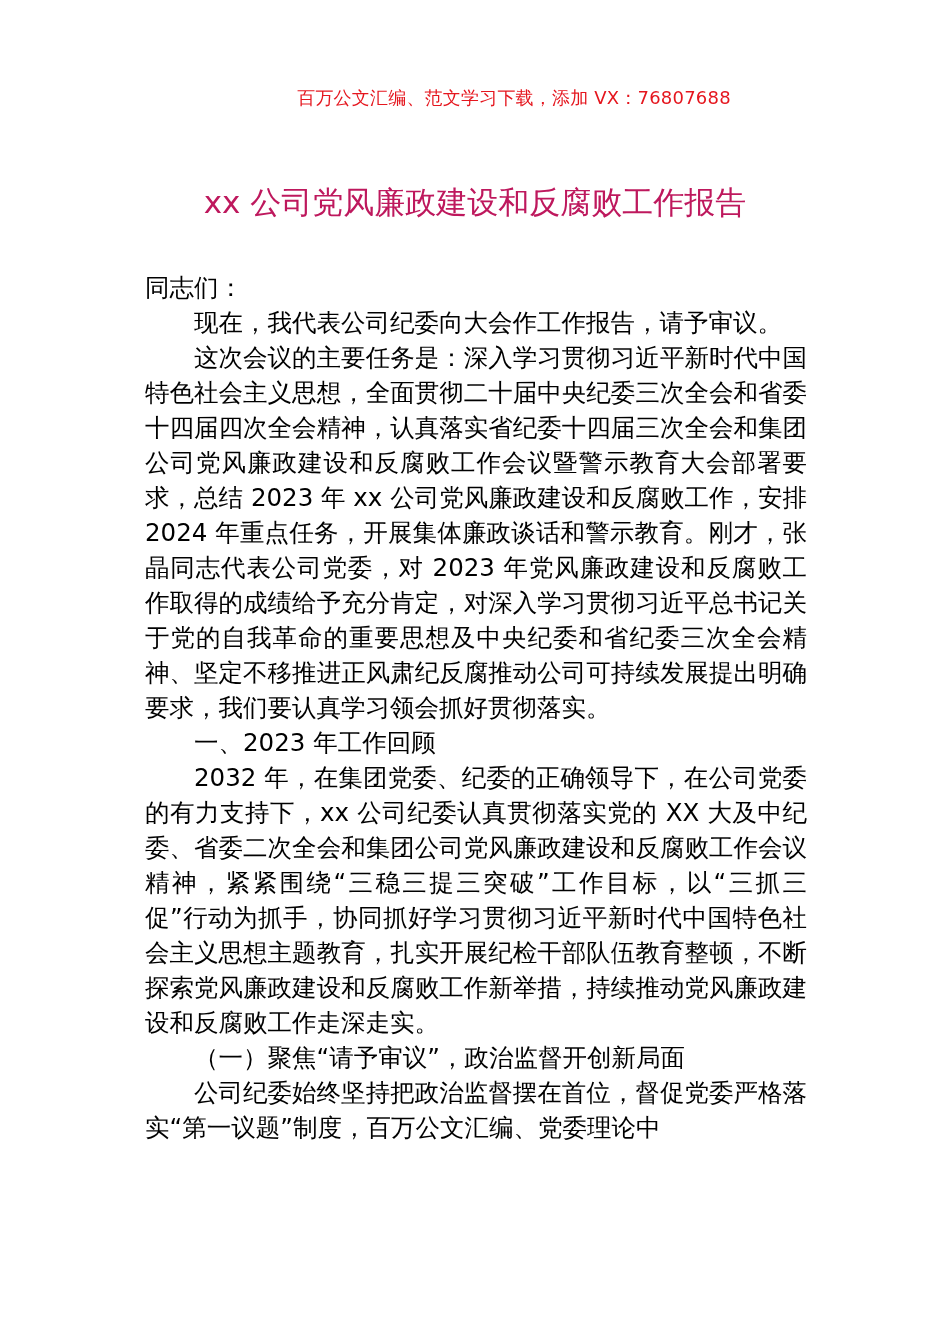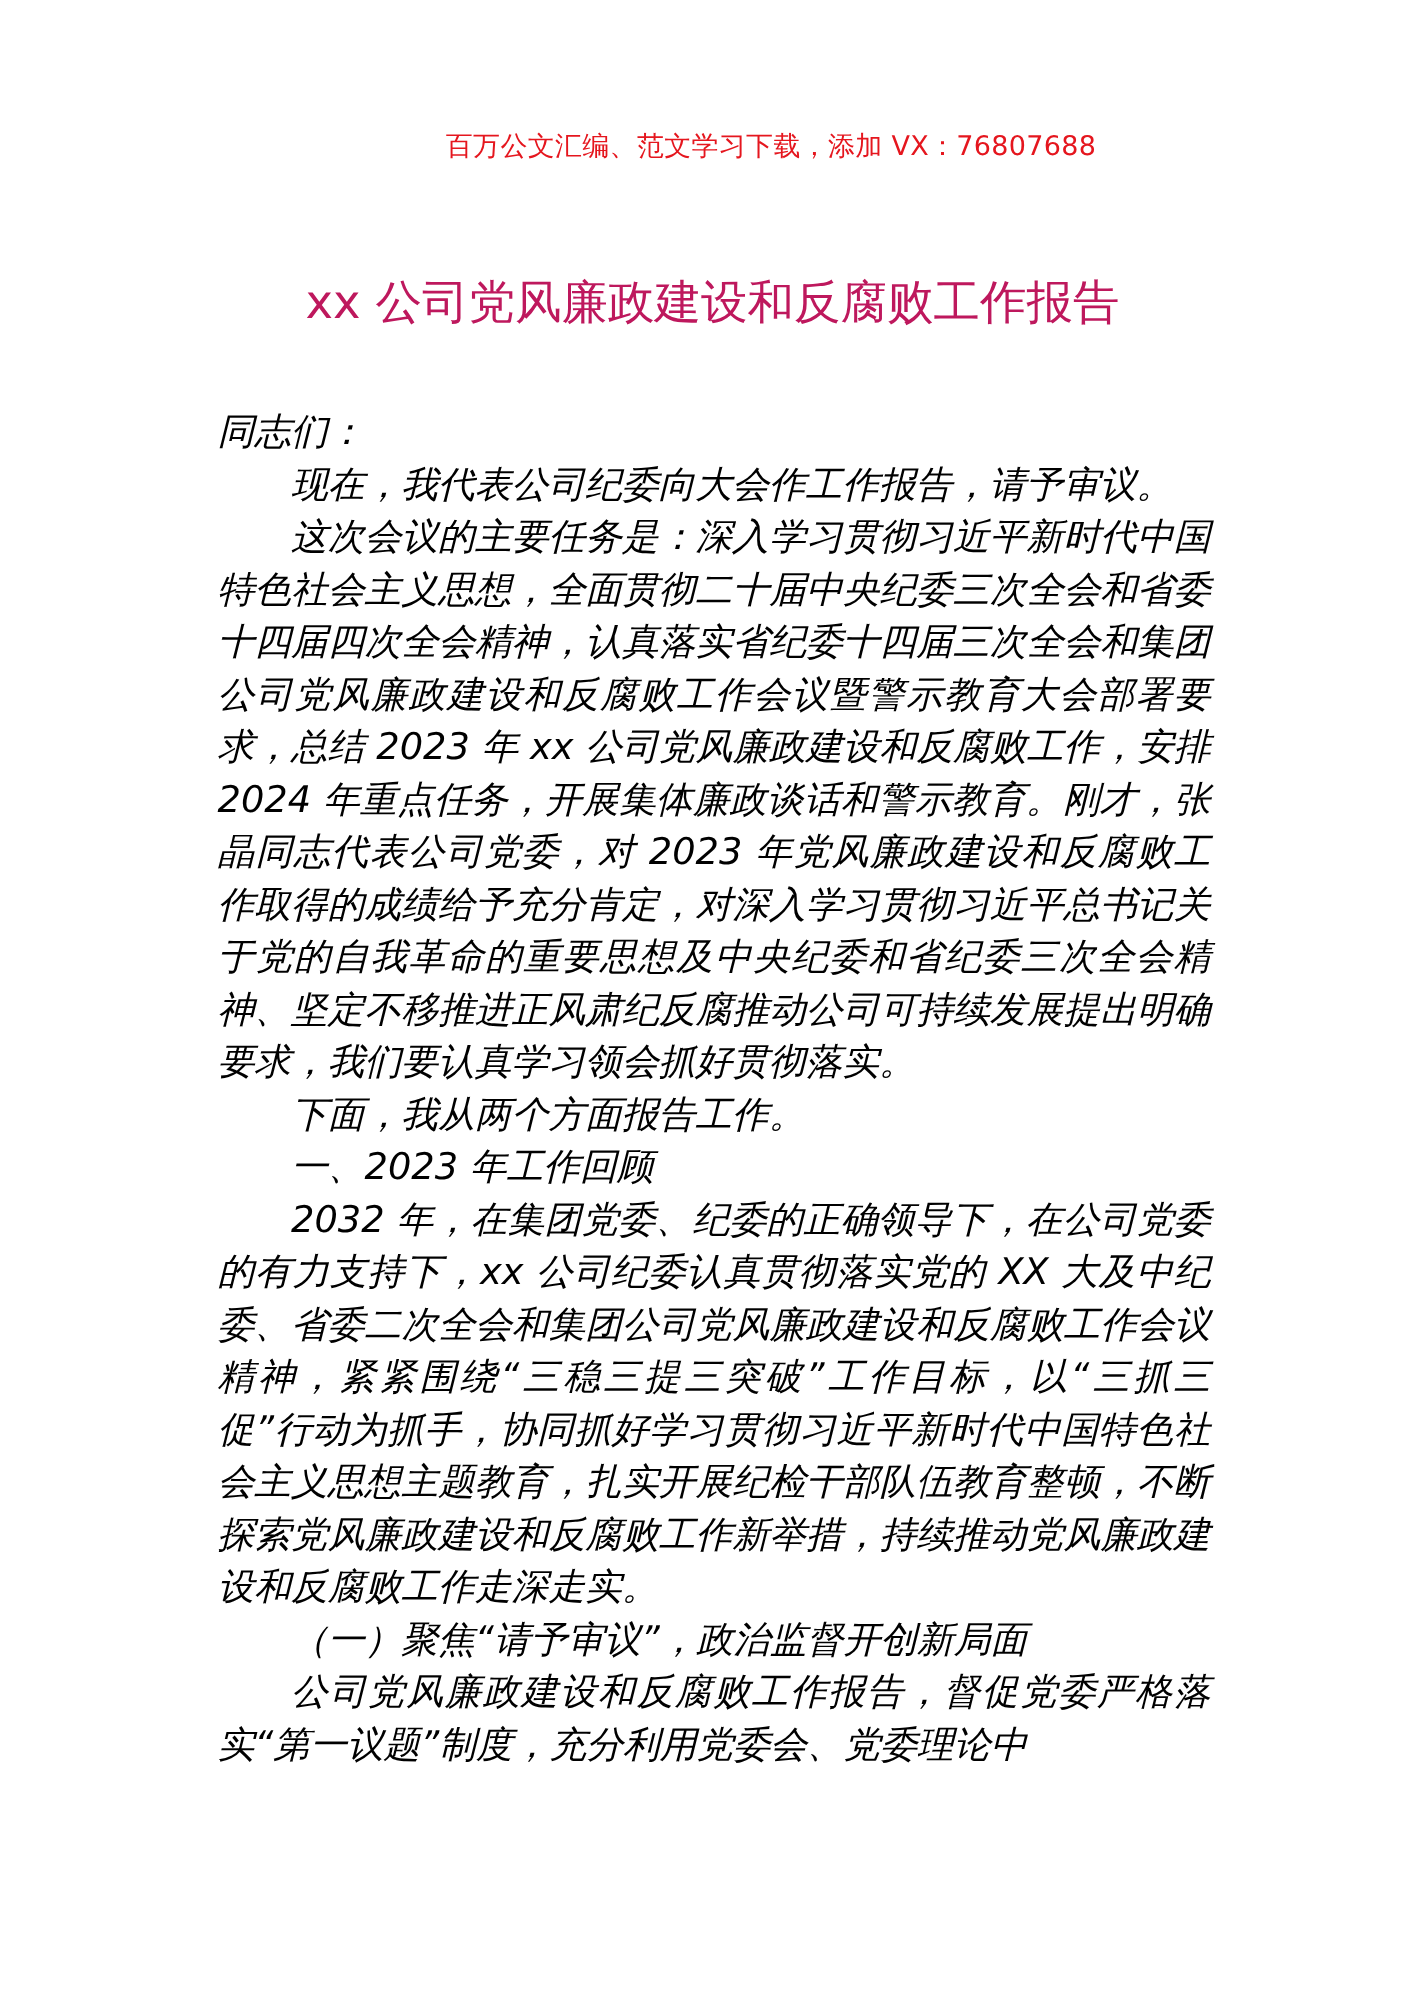--- a/index.html
+++ b/index.html
@@ -39,38 +39,36 @@
     }
     .body-text {
       position: absolute;
       top: 270px;
       left: 145px;
       width: 662px;
       font-size: 24.5px;
       line-height: 35px;
       text-align: justify;
       text-justify: inter-character;
-      font-style: italic;
     }
     .body-text p {
       margin: 0;
     }
     .body-text p.indent {
       text-indent: 2em;
     }
   </style>
 </head>
 <body>
 
 <div class="header-note">百万公文汇编、范文学习下载，添加 VX：76807688</div>
 
 <div class="doc-title">xx 公司党风廉政建设和反腐败工作报告</div>
 
 <div class="body-text">
   <p>同志们：</p>
   <p class="indent">现在，我代表公司纪委向大会作工作报告，请予审议。</p>
   <p class="indent">这次会议的主要任务是：深入学习贯彻习近平新时代中国特色社会主义思想，全面贯彻二十届中央纪委三次全会和省委十四届四次全会精神，认真落实省纪委十四届三次全会和集团公司党风廉政建设和反腐败工作会议暨警示教育大会部署要求，总结 2023 年 xx 公司党风廉政建设和反腐败工作，安排 2024 年重点任务，开展集体廉政谈话和警示教育。刚才，张晶同志代表公司党委，对 2023 年党风廉政建设和反腐败工作取得的成绩给予充分肯定，对深入学习贯彻习近平总书记关于党的自我革命的重要思想及中央纪委和省纪委三次全会精神、坚定不移推进正风肃纪反腐推动公司可持续发展提出明确要求，我们要认真学习领会抓好贯彻落实。</p>
-  <p class="indent">下面，我从两个方面报告工作。</p>
   <p class="indent">一、2023 年工作回顾</p>
   <p class="indent">2032 年，在集团党委、纪委的正确领导下，在公司党委的有力支持下，xx 公司纪委认真贯彻落实党的 XX 大及中纪委、省委二次全会和集团公司党风廉政建设和反腐败工作会议精神，紧紧围绕“三稳三提三突破”工作目标，以“三抓三促”行动为抓手，协同抓好学习贯彻习近平新时代中国特色社会主义思想主题教育，扎实开展纪检干部队伍教育整顿，不断探索党风廉政建设和反腐败工作新举措，持续推动党风廉政建设和反腐败工作走深走实。</p>
   <p class="indent">（一）聚焦“请予审议”，政治监督开创新局面</p>
-  <p class="indent">公司党风廉政建设和反腐败工作报告，督促党委严格落实“第一议题”制度，充分利用党委会、党委理论中</p>
+  <p class="indent">公司纪委始终坚持把政治监督摆在首位，督促党委严格落实“第一议题”制度，百万公文汇编、党委理论中</p>
 </div>
 
 </body></html>

